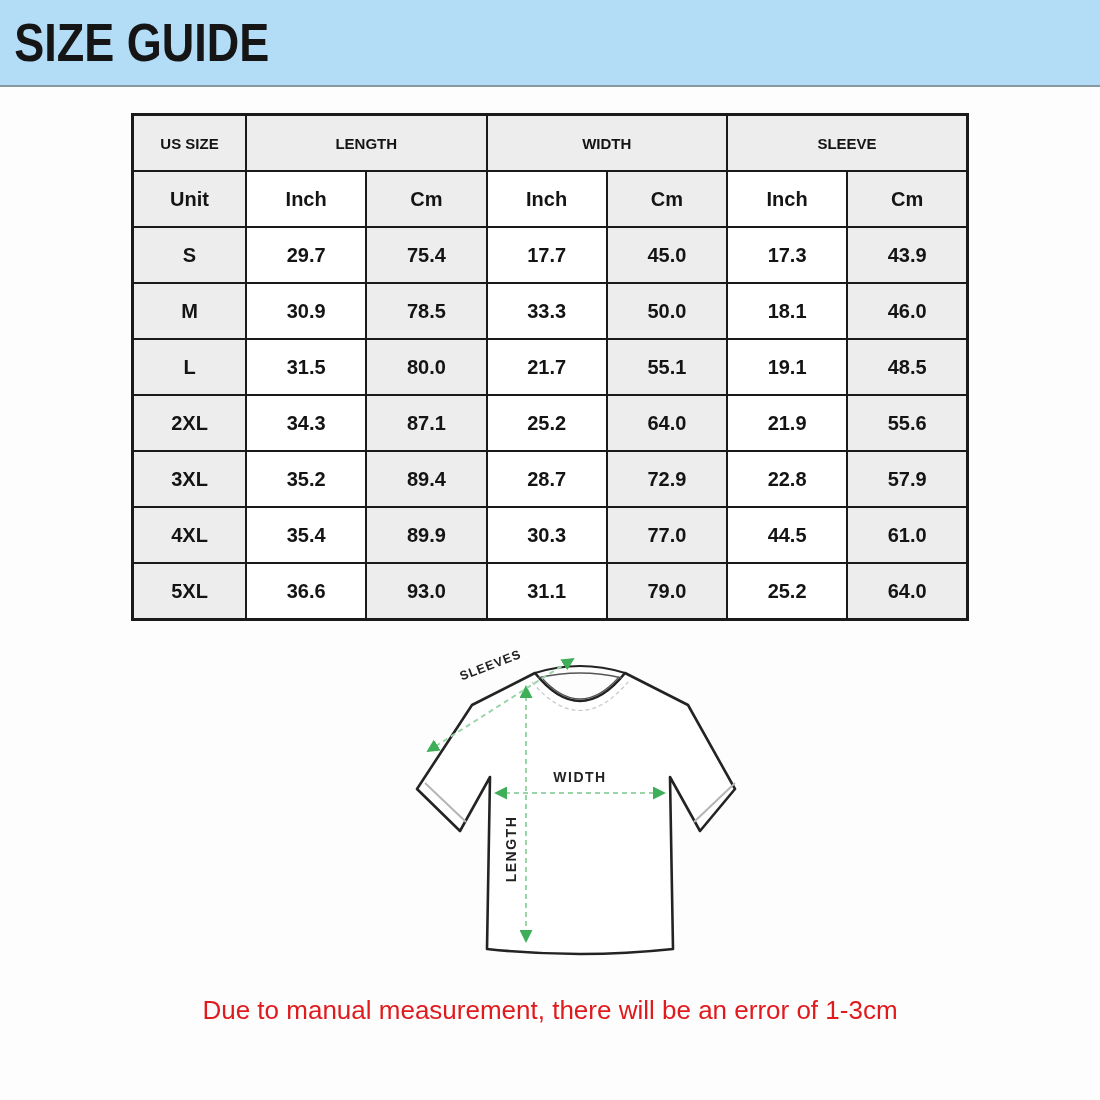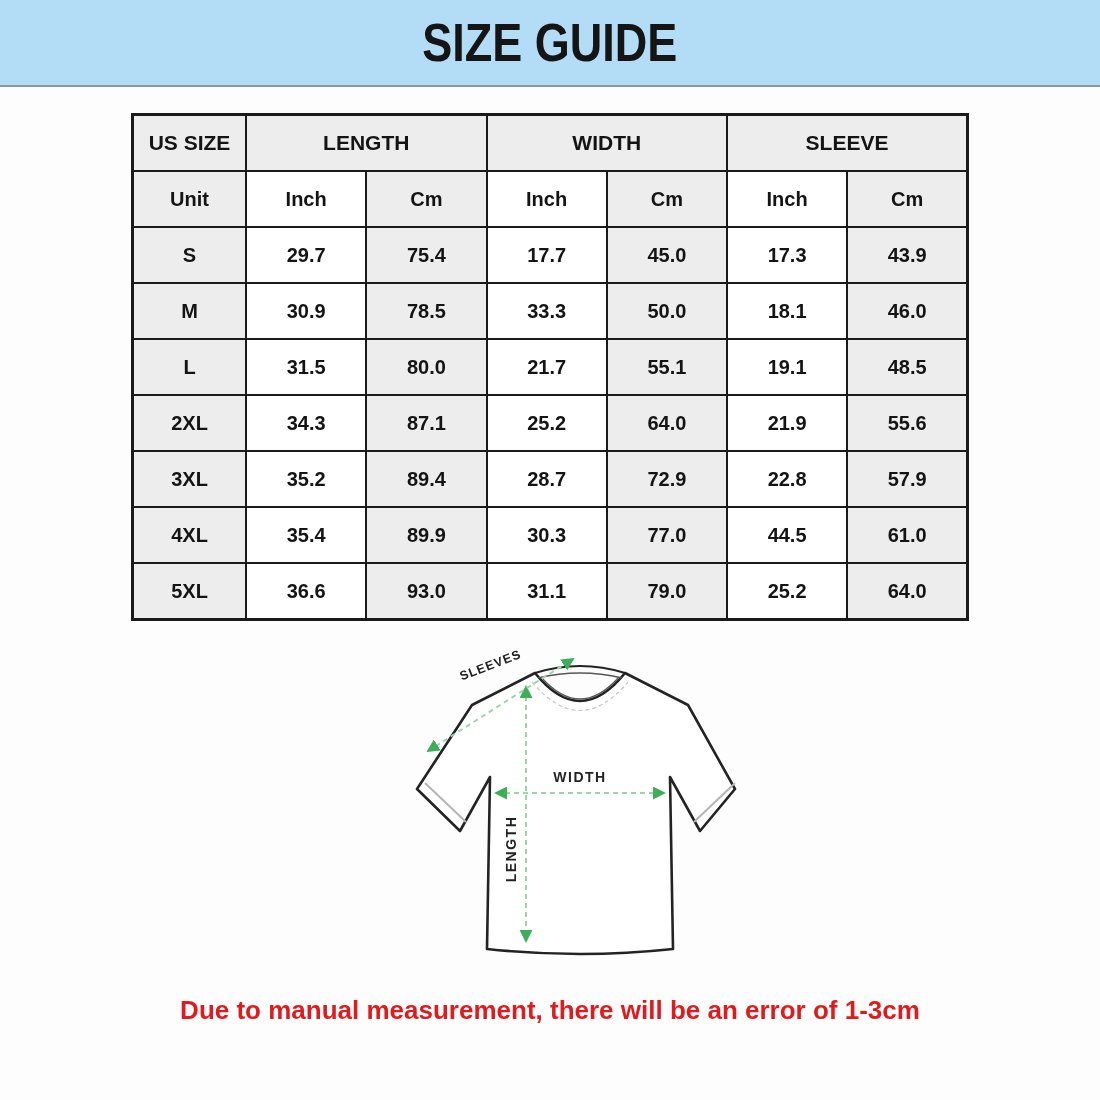--- a/index.html
+++ b/index.html
@@ -6,62 +6,62 @@
   body {
     width: 1100px; height: 1100px; overflow: hidden;
     background: #fdfdfd;
     font-family: "Liberation Sans", sans-serif;
     color: #111;
   }
   .banner {
     height: 85px;
     background: var(--banner-bg, #b3dcf7);
     border-bottom: 2px solid #87989f;
-    display: flex; align-items: center; justify-content: center;
+    display: flex; align-items: center; 
   }
   .banner h1 {
     margin: 0;
     font-size: 50px; font-weight: bold; color: #151515;
     letter-spacing: 0px;
     transform: scale(0.9, 1.06);
   }
   table.size-table {
     width: 838px; margin: 26px auto 0;
     border-collapse: collapse; table-layout: fixed;
     border: 3px solid var(--border, #1a1a1a);
   }
   .size-table th, .size-table td {
     border: 2px solid var(--border, #1a1a1a);
     height: 54px; padding: 0;
     text-align: center; vertical-align: middle;
     font-weight: bold; font-size: 20px; color: #141414;
     background: #ffffff;
   }
-  .size-table thead tr:first-child th { font-size: 21px; }
+  .size-table thead tr:first-child th { font-size: 15px; }
   .shade { background: var(--shade, #ededed) !important; }
   .diagram { margin: 20px 0 0; height: 340px; }
   .diagram svg { display: block; margin-left: 390px; }
   .tee-body { fill: #ffffff; stroke: var(--outline, #232323); stroke-width: 2.6; stroke-linejoin: round; }
   .tee-line { fill: none; stroke: var(--outline, #232323); stroke-width: 2; }
   .tee-thin { fill: none; stroke: #555555; stroke-width: 1.3; }
   .tee-dash { fill: none; stroke: #c6c6c6; stroke-width: 1.2; stroke-dasharray: 4 3; }
   .tee-gray { fill: none; stroke: #b5b5b5; stroke-width: 2; }
   .dash {
     fill: none; stroke: var(--dash-green, #9ad5a8);
     stroke-width: 2; stroke-dasharray: 5 4;
   }
   .ah-fill { fill: var(--arrow-green, #3fae58); }
   .lbl {
     font-family: "Liberation Sans", sans-serif;
     font-weight: bold; font-size: 14px; letter-spacing: 1.5px; fill: #222222;
   }
   .lbl-small { font-size: 12.5px; letter-spacing: 1px; }
   .footnote {
     margin: 14px 0 0; text-align: center;
-    font-size: 26px; font-weight: bold;
+    font-size: 26px; font-weight: normal;
     color: var(--footnote, #e01b1e);
   }
 </style>
 </head>
 <body>
 
 <div class="page">
 
   <header class="banner">
     <h1>SIZE GUIDE</h1>

